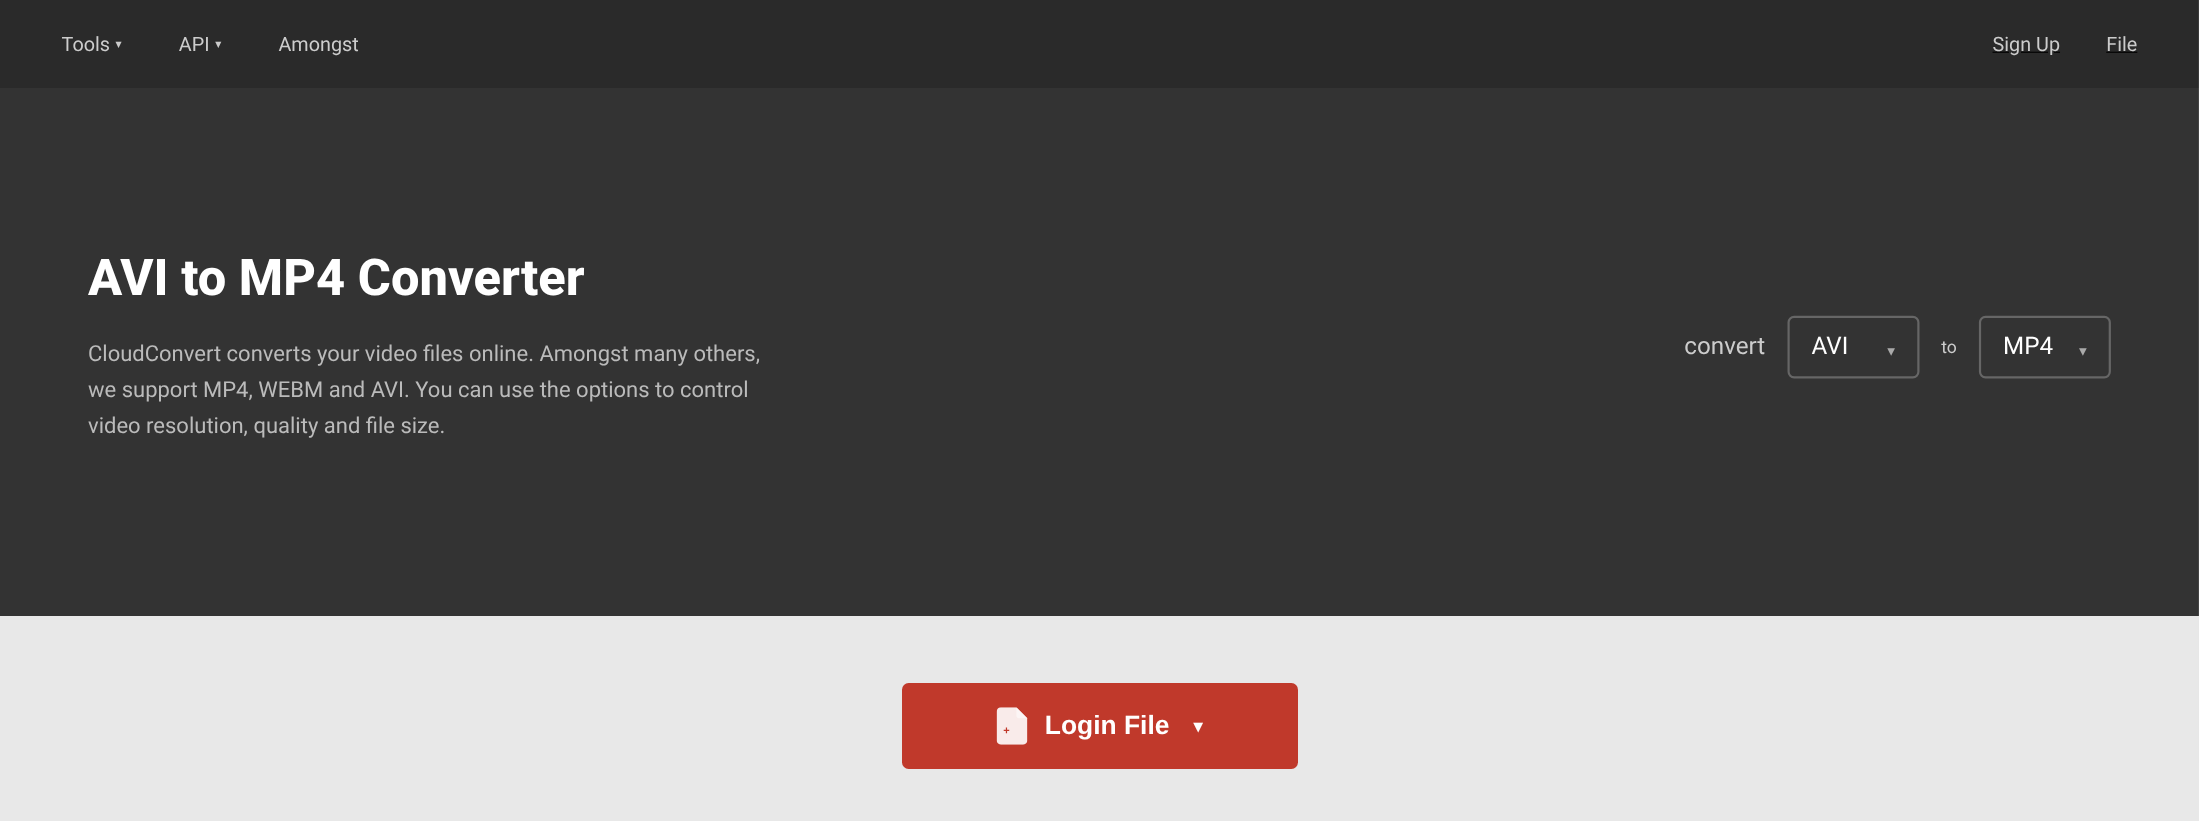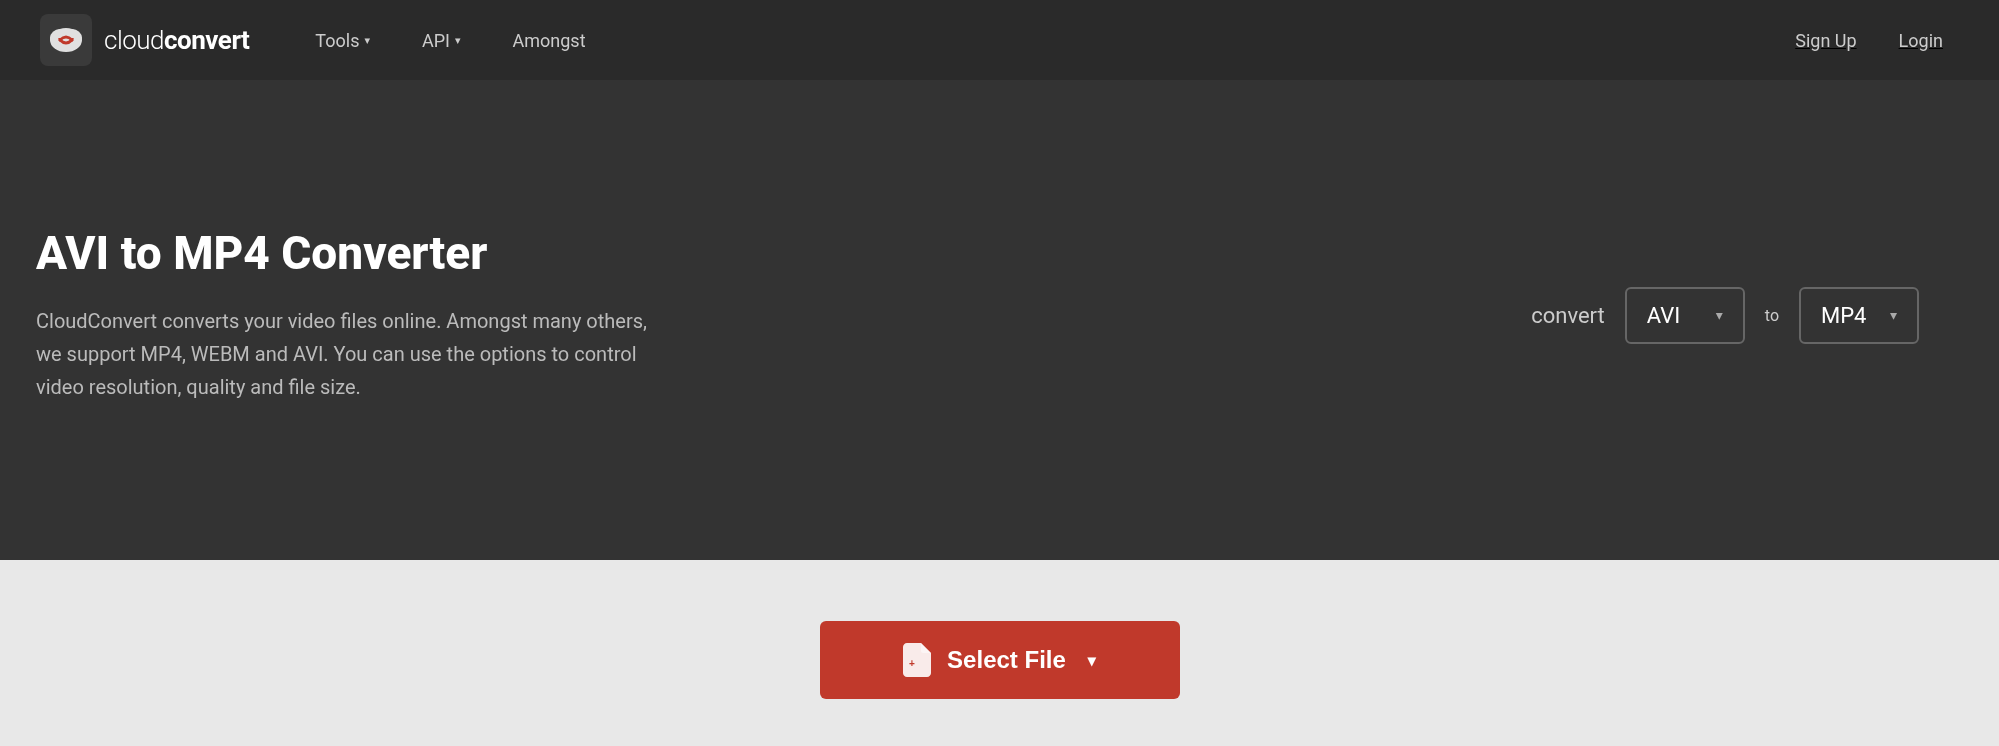--- a/index.html
+++ b/index.html
@@ -79,21 +79,21 @@
     }
 
     .nav-right .nav-item {
       color: #ccc;
       font-size: 18px;
     }
 
     
     .hero {
       background: #333;
-      padding: 70px 80px 80px 36px;
+      padding: 70px 80px 80px 80px;
       display: flex;
       align-items: center;
       justify-content: space-between;
       min-height: 480px;
     }
 
     .hero-left {
       max-width: 700px;
     }
 
@@ -128,21 +128,21 @@
 
     .format-select {
       background: transparent;
       border: 2px solid #666;
       border-radius: 6px;
       color: #fff;
       font-size: 22px;
       padding: 14px 20px 14px 20px;
       cursor: pointer;
       display: flex;
-      align-items: center;
+      align-items: flex-end;
       gap: 18px;
       min-width: 120px;
       justify-content: space-between;
     }
 
     .format-select .chevron {
       font-size: 14px;
       color: #aaa;
     }
 
@@ -179,59 +179,41 @@
 
     .btn-chevron {
       font-size: 16px;
       margin-left: 6px;
     }
   </style>
 </head>
 <body>
 
 <nav class="navbar">
-  <div class="logo-area">
-
-    <svg class="logo-icon" viewBox="0 0 52 52" xmlns="http://www.w3.org/2000/svg">
-      <rect width="52" height="52" rx="8" fill="#3a3a3a"></rect>
-
-      <ellipse cx="26" cy="26" rx="16" ry="12" fill="#e0e0e0"></ellipse>
-      <ellipse cx="20" cy="24" rx="10" ry="9" fill="#e0e0e0"></ellipse>
-      <ellipse cx="32" cy="24" rx="10" ry="9" fill="#e0e0e0"></ellipse>
-
-      <path d="M20 26 Q26 20 32 26" stroke="#c0392b" stroke-width="3" fill="none" stroke-linecap="round"></path>
-      <path d="M32 26 Q26 32 20 26" stroke="#c0392b" stroke-width="3" fill="none" stroke-linecap="round"></path>
-      <polygon points="18,24 22,24 20,27" fill="#c0392b"></polygon>
-      <polygon points="34,24 30,24 32,27" fill="#c0392b"></polygon>
-    </svg>
-    <span class="logo-text">
-      <span>cloud</span><strong>convert</strong>
-    </span>
-  </div>
 
   <div class="nav-links">
     <div class="nav-item">
       <span>Tools</span>
       <span class="chevron">▾</span>
     </div>
     <div class="nav-item">
       <span>API</span>
       <span class="chevron">▾</span>
     </div>
     <div class="nav-item">
       <span>Amongst</span>
     </div>
   </div>
 
   <div class="nav-right">
     <div class="nav-item">
       <span>Sign Up</span>
     </div>
     <div class="nav-item">
-      <span>Login</span>
+      <span>File</span>
     </div>
   </div>
 </nav>
 
 <section class="hero">
   <div class="hero-left">
     <h1 class="hero-title">AVI to MP4 Converter</h1>
     <p class="hero-description">CloudConvert converts your video files online. Amongst many others, we support MP4, WEBM and AVI. You can use the options to control video resolution, quality and file size.</p>
   </div>
 
@@ -253,16 +235,16 @@
 </section>
 
 <section class="bottom-section">
   <button class="select-file-btn">
 
     <svg width="28" height="34" viewBox="0 0 28 34" fill="none" xmlns="http://www.w3.org/2000/svg">
       <path d="M4 0H18L28 10V30C28 32.2 26.2 34 24 34H4C1.8 34 0 32.2 0 30V4C0 1.8 1.8 0 4 0Z" fill="white" fill-opacity="0.9"></path>
       <path d="M18 0L28 10H20C18.9 10 18 9.1 18 8V0Z" fill="white" fill-opacity="0.5"></path>
       <text x="6" y="24" font-size="10" fill="#c0392b" font-weight="bold">+</text>
     </svg>
-    <span>Select File</span>
+    <span>Login File</span>
     <span class="btn-chevron">▾</span>
   </button>
 </section>
 
 </body></html>

